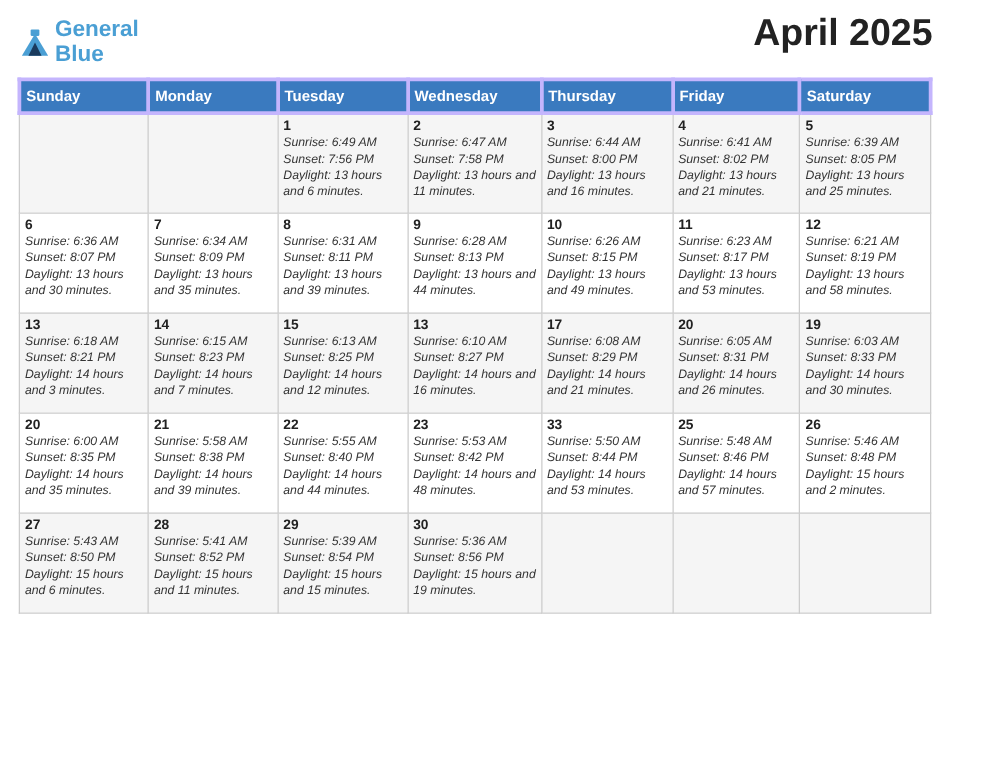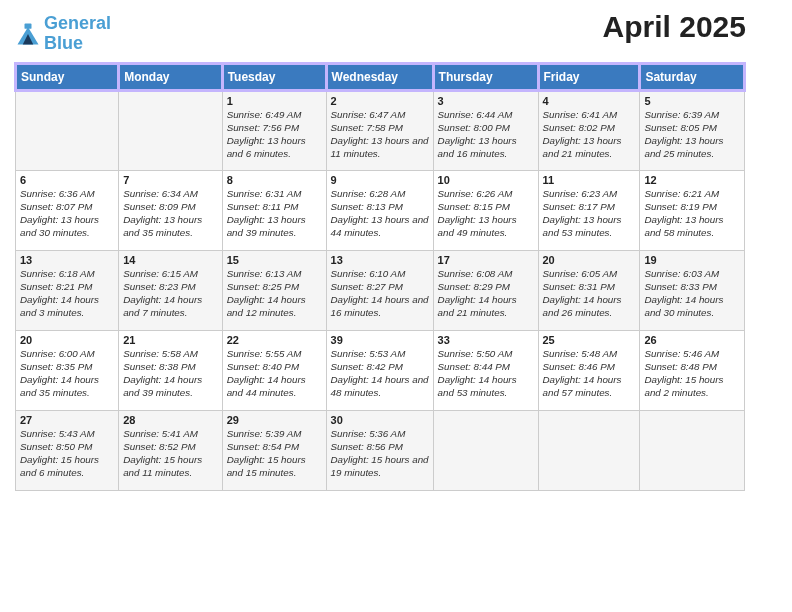--- a/index.html
+++ b/index.html
@@ -224,21 +224,21 @@
           </td>
           <td>
             <div class="day-num">21</div>
             <div class="day-info">Sunrise: 5:58 AM<br>Sunset: 8:38 PM<br>Daylight: 14 hours and 39 minutes.</div>
           </td>
           <td>
             <div class="day-num">22</div>
             <div class="day-info">Sunrise: 5:55 AM<br>Sunset: 8:40 PM<br>Daylight: 14 hours and 44 minutes.</div>
           </td>
           <td>
-            <div class="day-num">39</div>
+            <div class="day-num">23</div>
             <div class="day-info">Sunrise: 5:53 AM<br>Sunset: 8:42 PM<br>Daylight: 14 hours and 48 minutes.</div>
           </td>
           <td>
             <div class="day-num">33</div>
             <div class="day-info">Sunrise: 5:50 AM<br>Sunset: 8:44 PM<br>Daylight: 14 hours and 53 minutes.</div>
           </td>
           <td>
             <div class="day-num">25</div>
             <div class="day-info">Sunrise: 5:48 AM<br>Sunset: 8:46 PM<br>Daylight: 14 hours and 57 minutes.</div>
           </td>

